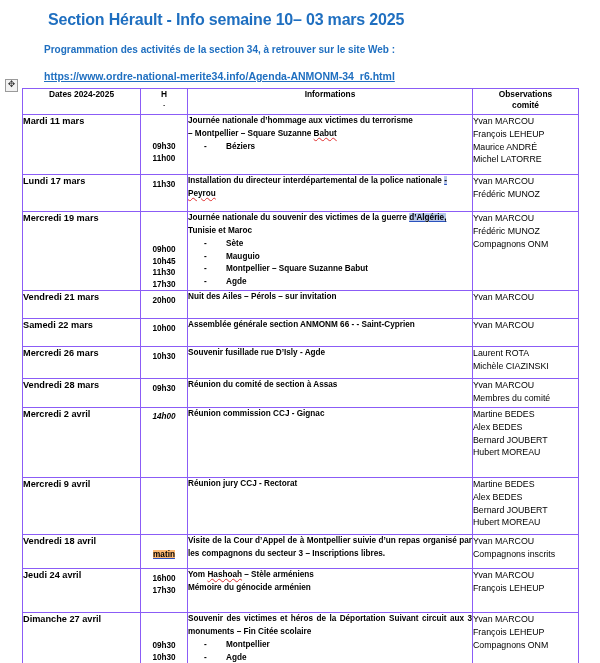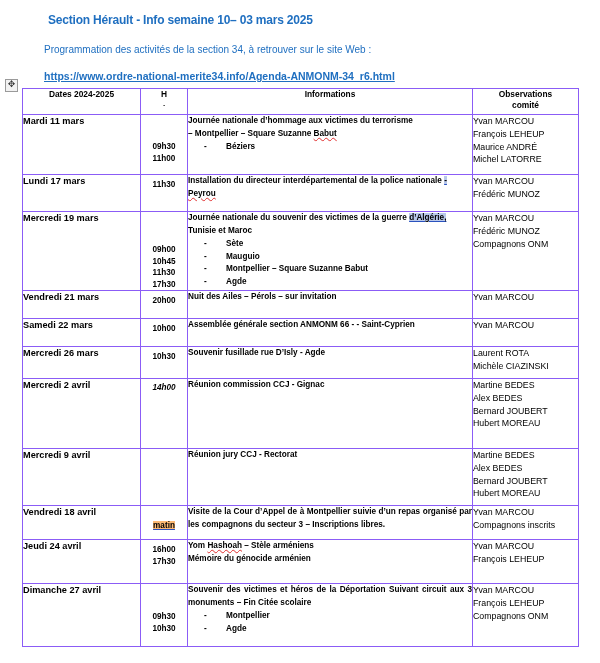--- a/index.html
+++ b/index.html
@@ -16,30 +16,30 @@
     position: relative;
   }
 
   
   .doc-header {
     padding: 0;
   }
   .doc-title {
     color: #1F6FC0;
     font-weight: bold;
-    font-size: 12px;
+    font-size: 16px;
     letter-spacing: -0.2px;
     margin: 0;
     padding: 10px 0 0 48px;
     line-height: 20px;
     white-space: nowrap;
   }
   .doc-subtitle {
     color: #1F6FC0;
-    font-weight: normal;
+    font-weight: bold;
     font-size: 10px;
     margin: 0;
     padding: 14px 0 0 44px;
     line-height: 12px;
     white-space: nowrap;
   }
   .doc-link {
     color: #1F6FC0;
     font-weight: bold;
     font-size: 10.5px;
@@ -296,20 +296,33 @@
             <span class="hstack">10h30</span>
           </td>
           <td class="info">
             <p class="para">Souvenir fusillade rue D’Isly - Agde</p>
           </td>
           <td class="obs">
             <span class="obs-line">Laurent ROTA</span>
             <span class="obs-line">Michèle CIAZINSKI</span>
           </td>
         </tr>
+        <tr style="height: 29px;">
+          <td class="date">Vendredi 28 mars</td>
+          <td class="hour" style="padding-top: 4px;">
+            <span class="hstack">09h30</span>
+          </td>
+          <td class="info">
+            <p class="para">Réunion du comité de section à Assas</p>
+          </td>
+          <td class="obs">
+            <span class="obs-line">Yvan MARCOU</span>
+            <span class="obs-line">Membres du comité</span>
+          </td>
+        </tr>
         <tr style="height: 70px;">
           <td class="date">Mercredi 2 avril</td>
           <td class="hour" style="padding-top: 3px; font-style: italic;">
             <span class="hstack">14h00</span>
           </td>
           <td class="info">
             <p class="para">Réunion commission CCJ - Gignac</p>
           </td>
           <td class="obs">
             <span class="obs-line">Martine BEDES</span>

